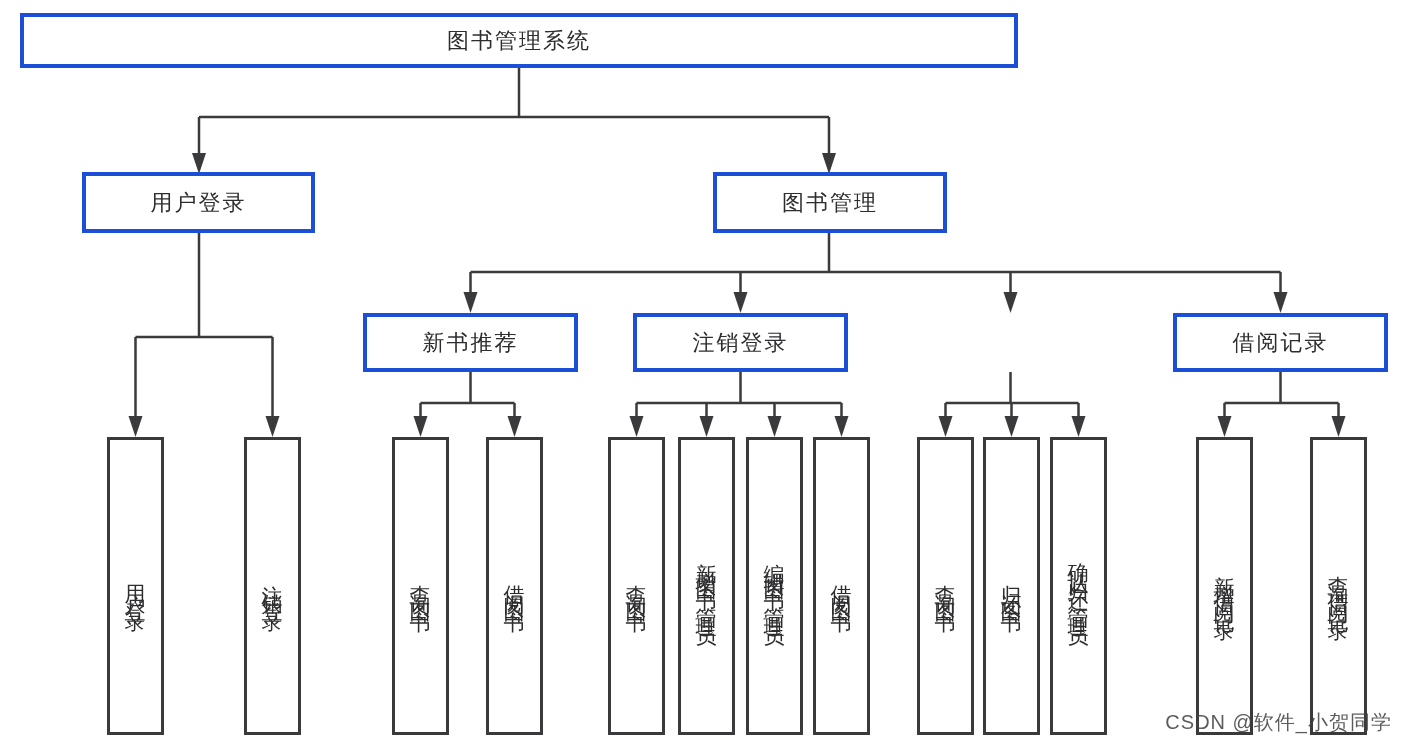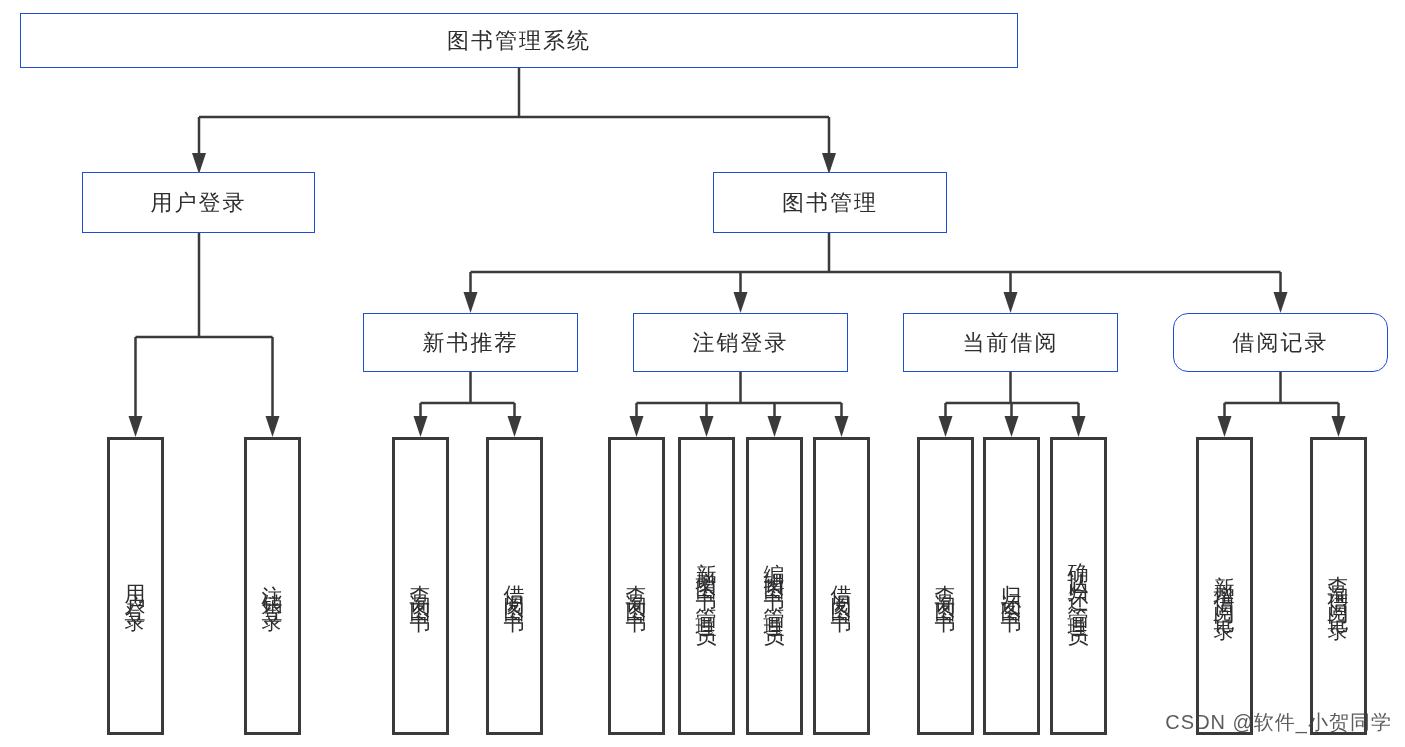--- a/index.html
+++ b/index.html
@@ -5,21 +5,21 @@
   html,body { margin:0; padding:0; background:#ffffff; }
   body { font-family:"Liberation Sans","DejaVu Sans",sans-serif; }
   #canvas {
     position:relative; width:1405px; height:747px;
     background:#ffffff; overflow:hidden;
   }
   #wires { position:absolute; left:0; top:0; z-index:0; }
 
   .hnode {
     position:absolute; box-sizing:border-box;
-    border:1px solid #1d4ed8; background:#ffffff;
+    border:4px solid #1d4ed8; background:#ffffff;
     display:flex; align-items:center; justify-content:center;
     font-size:22px; letter-spacing:2px; color:#2d2d2f;
     z-index:1;
   }
   .leaf {
     position:absolute; box-sizing:border-box;
     top:437px; width:57px; height:298px;
     border:3px solid #3a3a3c; background:#ffffff;
     display:flex; align-items:center; justify-content:center;
     z-index:1;
@@ -32,21 +32,21 @@
 
   
   #n-root   { left:20px;   top:13px;  width:998px; height:55px; }
   
   #n-login  { left:82px;   top:172px; width:233px; height:61px; }
   #n-mgmt   { left:713px;  top:172px; width:234px; height:61px; }
   
   #n-rec    { left:363px;  top:313px; width:215px; height:59px; }
   #n-borrow { left:633px;  top:313px; width:215px; height:59px; }
   #n-cur    { left:903px;  top:313px; width:215px; height:59px; }
-  #n-log    { left:1173px; top:313px; width:215px; height:59px;border-radius:15px; }
+  #n-log    { left:1173px; top:313px; width:215px; height:59px; }
   
   #l-1  { left:107px;  }
   #l-2  { left:244px;  }
   #l-3  { left:392px;  }
   #l-4  { left:486px;  }
   #l-5  { left:608px;  }
   #l-6  { left:678px;  }
   #l-7  { left:746px;  }
   #l-8  { left:813px;  }
   #l-9  { left:917px;  }
@@ -117,23 +117,20 @@
   <div id="n-mgmt" class="hnode">
     <span>图书管理</span>
   </div>
 
   <div id="n-rec" class="hnode">
     <span>新书推荐</span>
   </div>
   <div id="n-borrow" class="hnode">
     <span>注销登录</span>
   </div>
-  <div id="n-cur" class="hnode">
-    <span>当前借阅</span>
-  </div>
   <div id="n-log" class="hnode">
     <span>借阅记录</span>
   </div>
 
   <div id="l-1" class="leaf">
     <span class="vtext">用户登录</span>
   </div>
   <div id="l-2" class="leaf">
     <span class="vtext">注销登录</span>
   </div>

